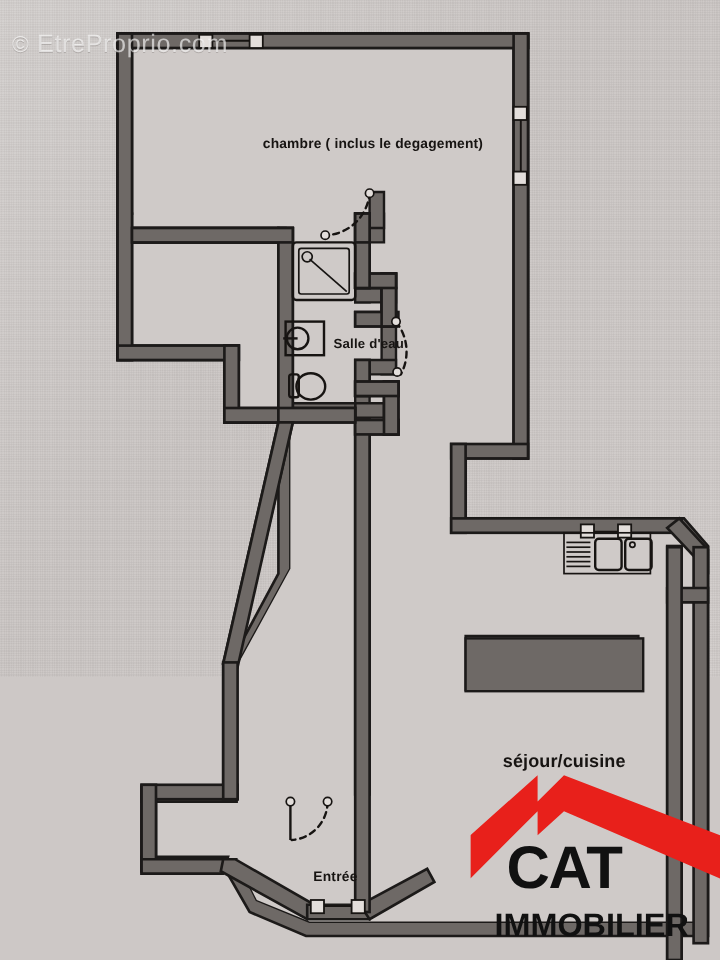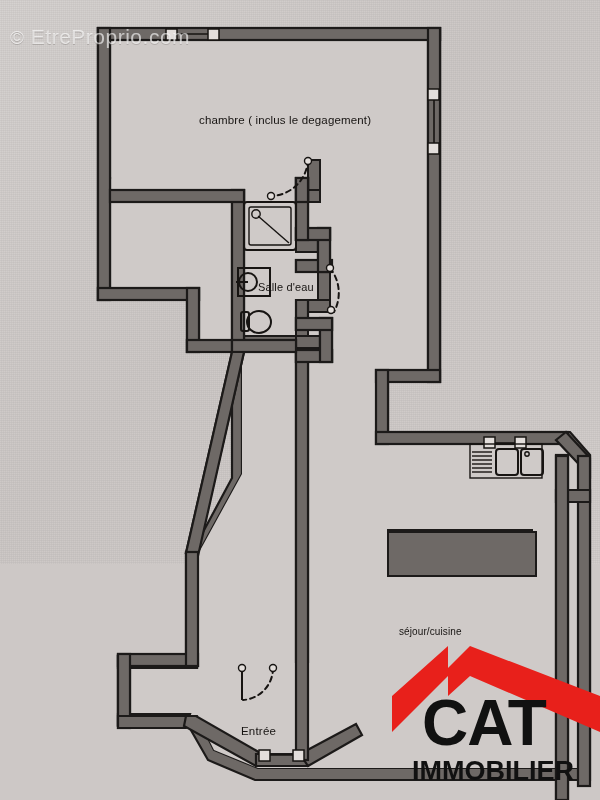--- a/index.html
+++ b/index.html
@@ -26,38 +26,39 @@
     color:rgba(255,255,255,0.62);
     text-shadow:0 1px 0 rgba(120,115,112,0.35);
     font-family:"Liberation Sans", sans-serif;
     white-space:nowrap;
     pointer-events:none;
     user-select:none;
   }
   .wm .c{font-size:19px;}
   .label{
     position:absolute;
-    font-weight:normal;
+    font-weight:bold;
     color:#171412;
     white-space:nowrap;
     font-family:"Liberation Sans", sans-serif;
+    margin-left:20px;
   }
   #lbl-chambre{left:199px;top:114px;font-size:11.5px;letter-spacing:.15px;}
   #lbl-salle{left:258px;top:281px;font-size:11px;letter-spacing:.15px;}
-  #lbl-sejour{left:399px;top:626px;font-size:10px;letter-spacing:.1px;}
+  #lbl-sejour{left:399px;top:626px;font-size:15px;letter-spacing:.1px;}
   #lbl-entree{left:241px;top:725px;font-size:11.5px;letter-spacing:.2px;}
 
   
   #logo{
     position:absolute;left:392px;top:636px;width:208px;height:164px;
   }
   #logo svg{position:absolute;left:0;top:0;}
   #logo-cat{
     position:absolute;left:30px;top:52px;
-    font-size:64px;font-weight:bold;line-height:70px;
+    font-size:50px;font-weight:bold;line-height:70px;
     color:#111;letter-spacing:-1px;
     font-family:"Liberation Sans", sans-serif;
   }
   #logo-immobilier{
     position:absolute;left:20px;top:120px;
     font-size:27px;font-weight:bold;line-height:30px;
     color:#111;letter-spacing:0px;
     font-family:"Liberation Sans", sans-serif;
   }
 </style>

